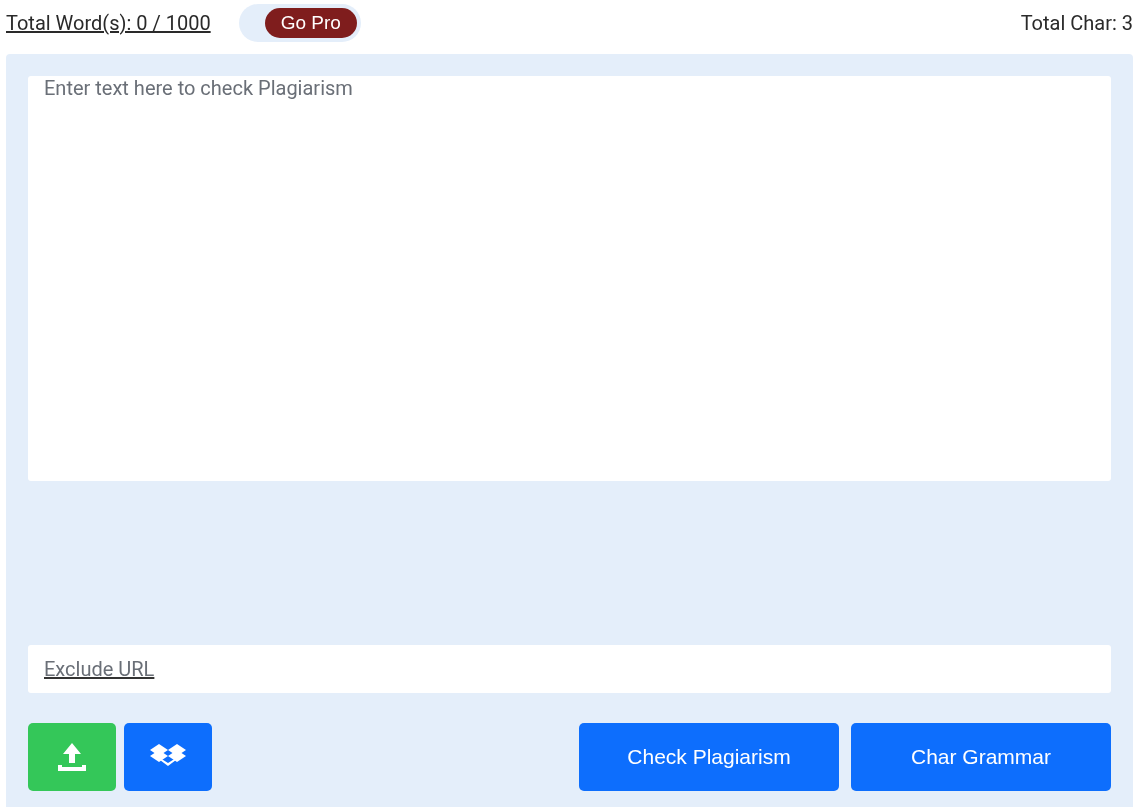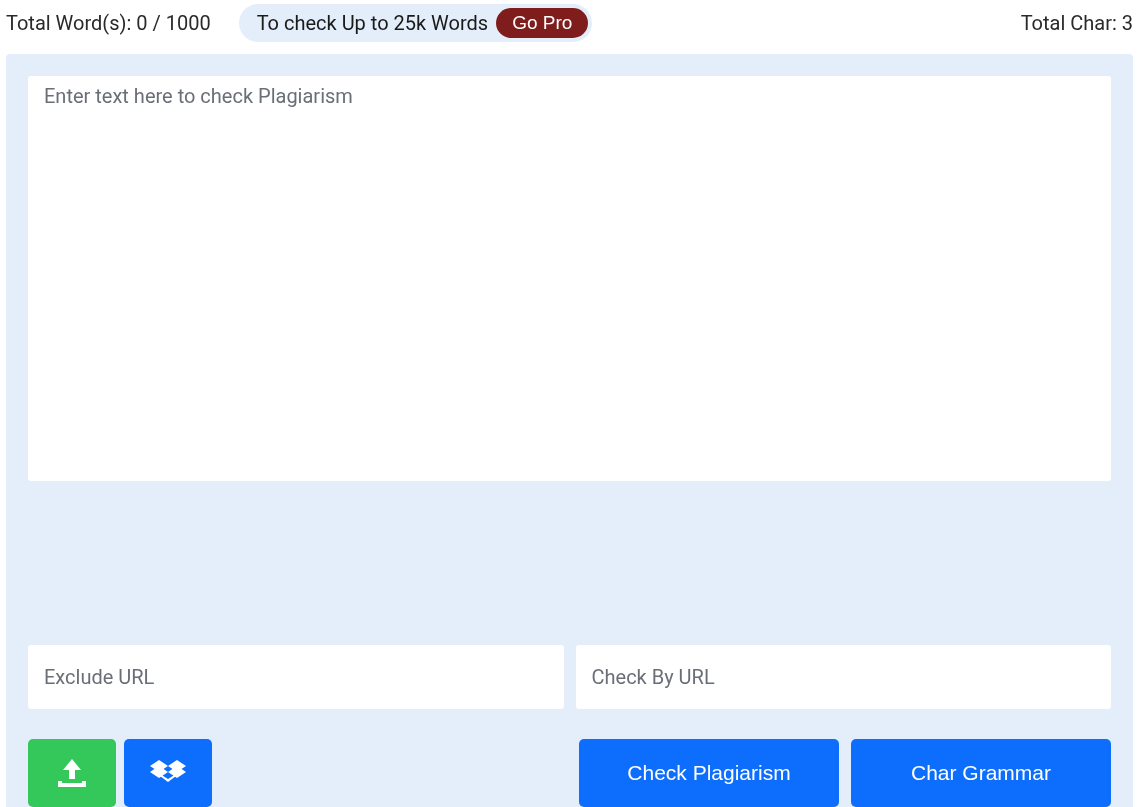--- a/index.html
+++ b/index.html
@@ -10,21 +10,21 @@
       height: 807px;
       overflow: hidden;
     }
     .topbar {
       display: flex;
       align-items: center;
       padding: 4px 6px 12px 6px;
       font-size: 20px;
       color: #2a2a2a;
     }
-    .topbar .word-count { margin-right: 28px; }
+    .topbar .word-count { margin-right: 28px; text-decoration: underline; }
     .topbar .promo-pill {
       background: #e4eefa;
       border-radius: 20px;
       padding: 4px 4px 4px 18px;
       display: inline-flex;
       align-items: center;
       color: #1a1a1a;
     }
     .topbar .go-pro {
       background: #7f1d1d;
@@ -43,42 +43,43 @@
       border-radius: 4px;
       padding: 22px 22px 16px 22px;
       height: 760px;
       position: relative;
     }
     .main-textarea {
       width: 100%;
       height: 405px;
       border: none;
       border-radius: 3px;
-      padding: 8px 16px;
+      padding: 0 16px;
       font-size: 20px;
       color: #701a75;
       resize: none;
       outline: none;
       font-family: inherit;
     }
     .main-textarea::placeholder { color: #6a6f77; }
     .url-row {
       display: flex;
       gap: 12px;
       margin-top: 160px;
     }
     .url-input {
       flex: 1;
       border: none;
       border-radius: 3px;
-      padding: 20px 16px;
+      padding: 12px 16px;
       font-size: 20px;
       color: #333;
       outline: none;
       font-family: inherit;
+      text-decoration: underline;
     }
     .url-input::placeholder { color: #6a6f77; }
     .action-row {
       display: flex;
       margin-top: 30px;
       align-items: stretch;
     }
     .left-icons { display: flex; gap: 8px; }
     .icon-btn {
       width: 88px;
@@ -105,33 +106,31 @@
       cursor: pointer;
       min-width: 260px;
     }
   </style>
 </head>
 <body>
 
 <div class="topbar">
   <span class="word-count">Total Word(s): 0 / 1000</span>
   <span class="promo-pill">
-    <span>To check Up to 25k Words</span>
     <button class="go-pro">Go Pro</button>
   </span>
   <span class="spacer"></span>
   <span>Total Char: 3</span>
 </div>
 
 <div class="panel">
   <textarea class="main-textarea" placeholder="Enter text here to check Plagiarism" style=""></textarea>
 
   <div class="url-row">
     <input type="text" class="url-input" placeholder="Exclude URL" style="">
-    <input type="text" class="url-input" placeholder="Check By URL" style="">
   </div>
 
   <div class="action-row">
     <div class="left-icons">
       <button class="icon-btn upload">
         <svg width="36" height="32" viewBox="0 0 36 32">
           <path d="M18 2 L27 13 L21 13 L21 22 L15 22 L15 13 L9 13 Z"></path>
           <rect x="6" y="26" width="24" height="4"></rect>
           <rect x="4" y="24" width="4" height="6"></rect>
           <rect x="28" y="24" width="4" height="6"></rect>

